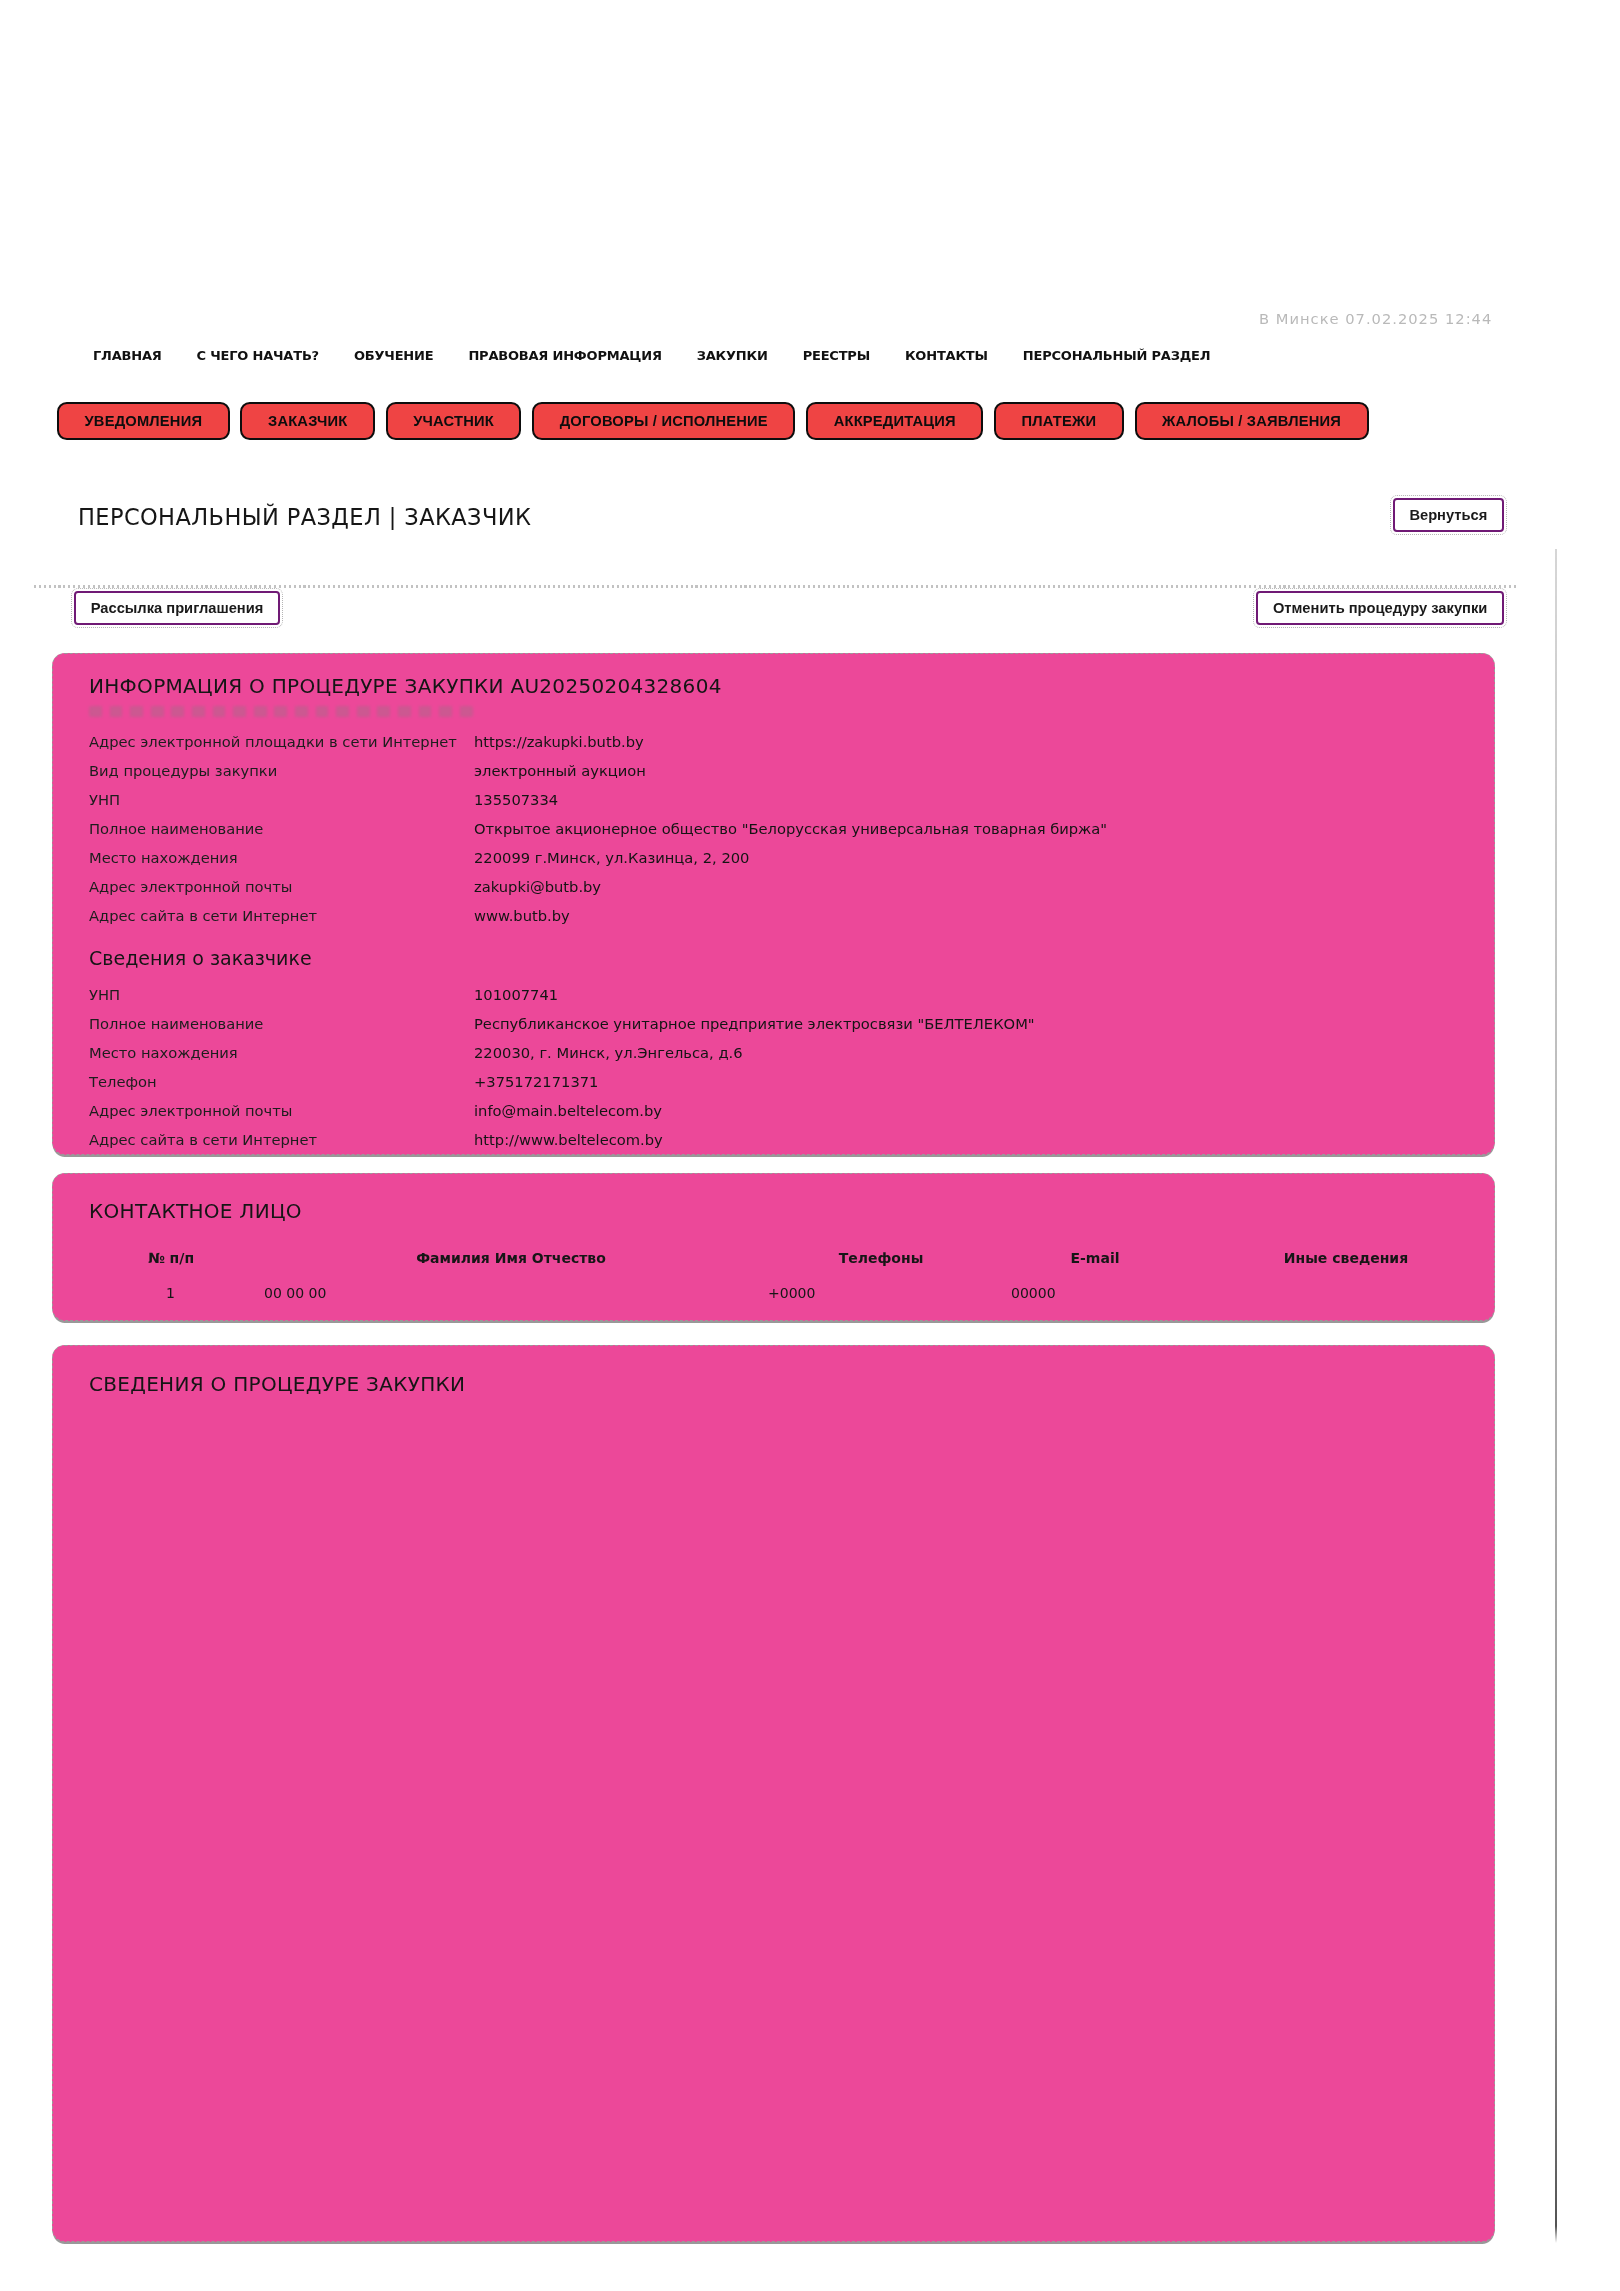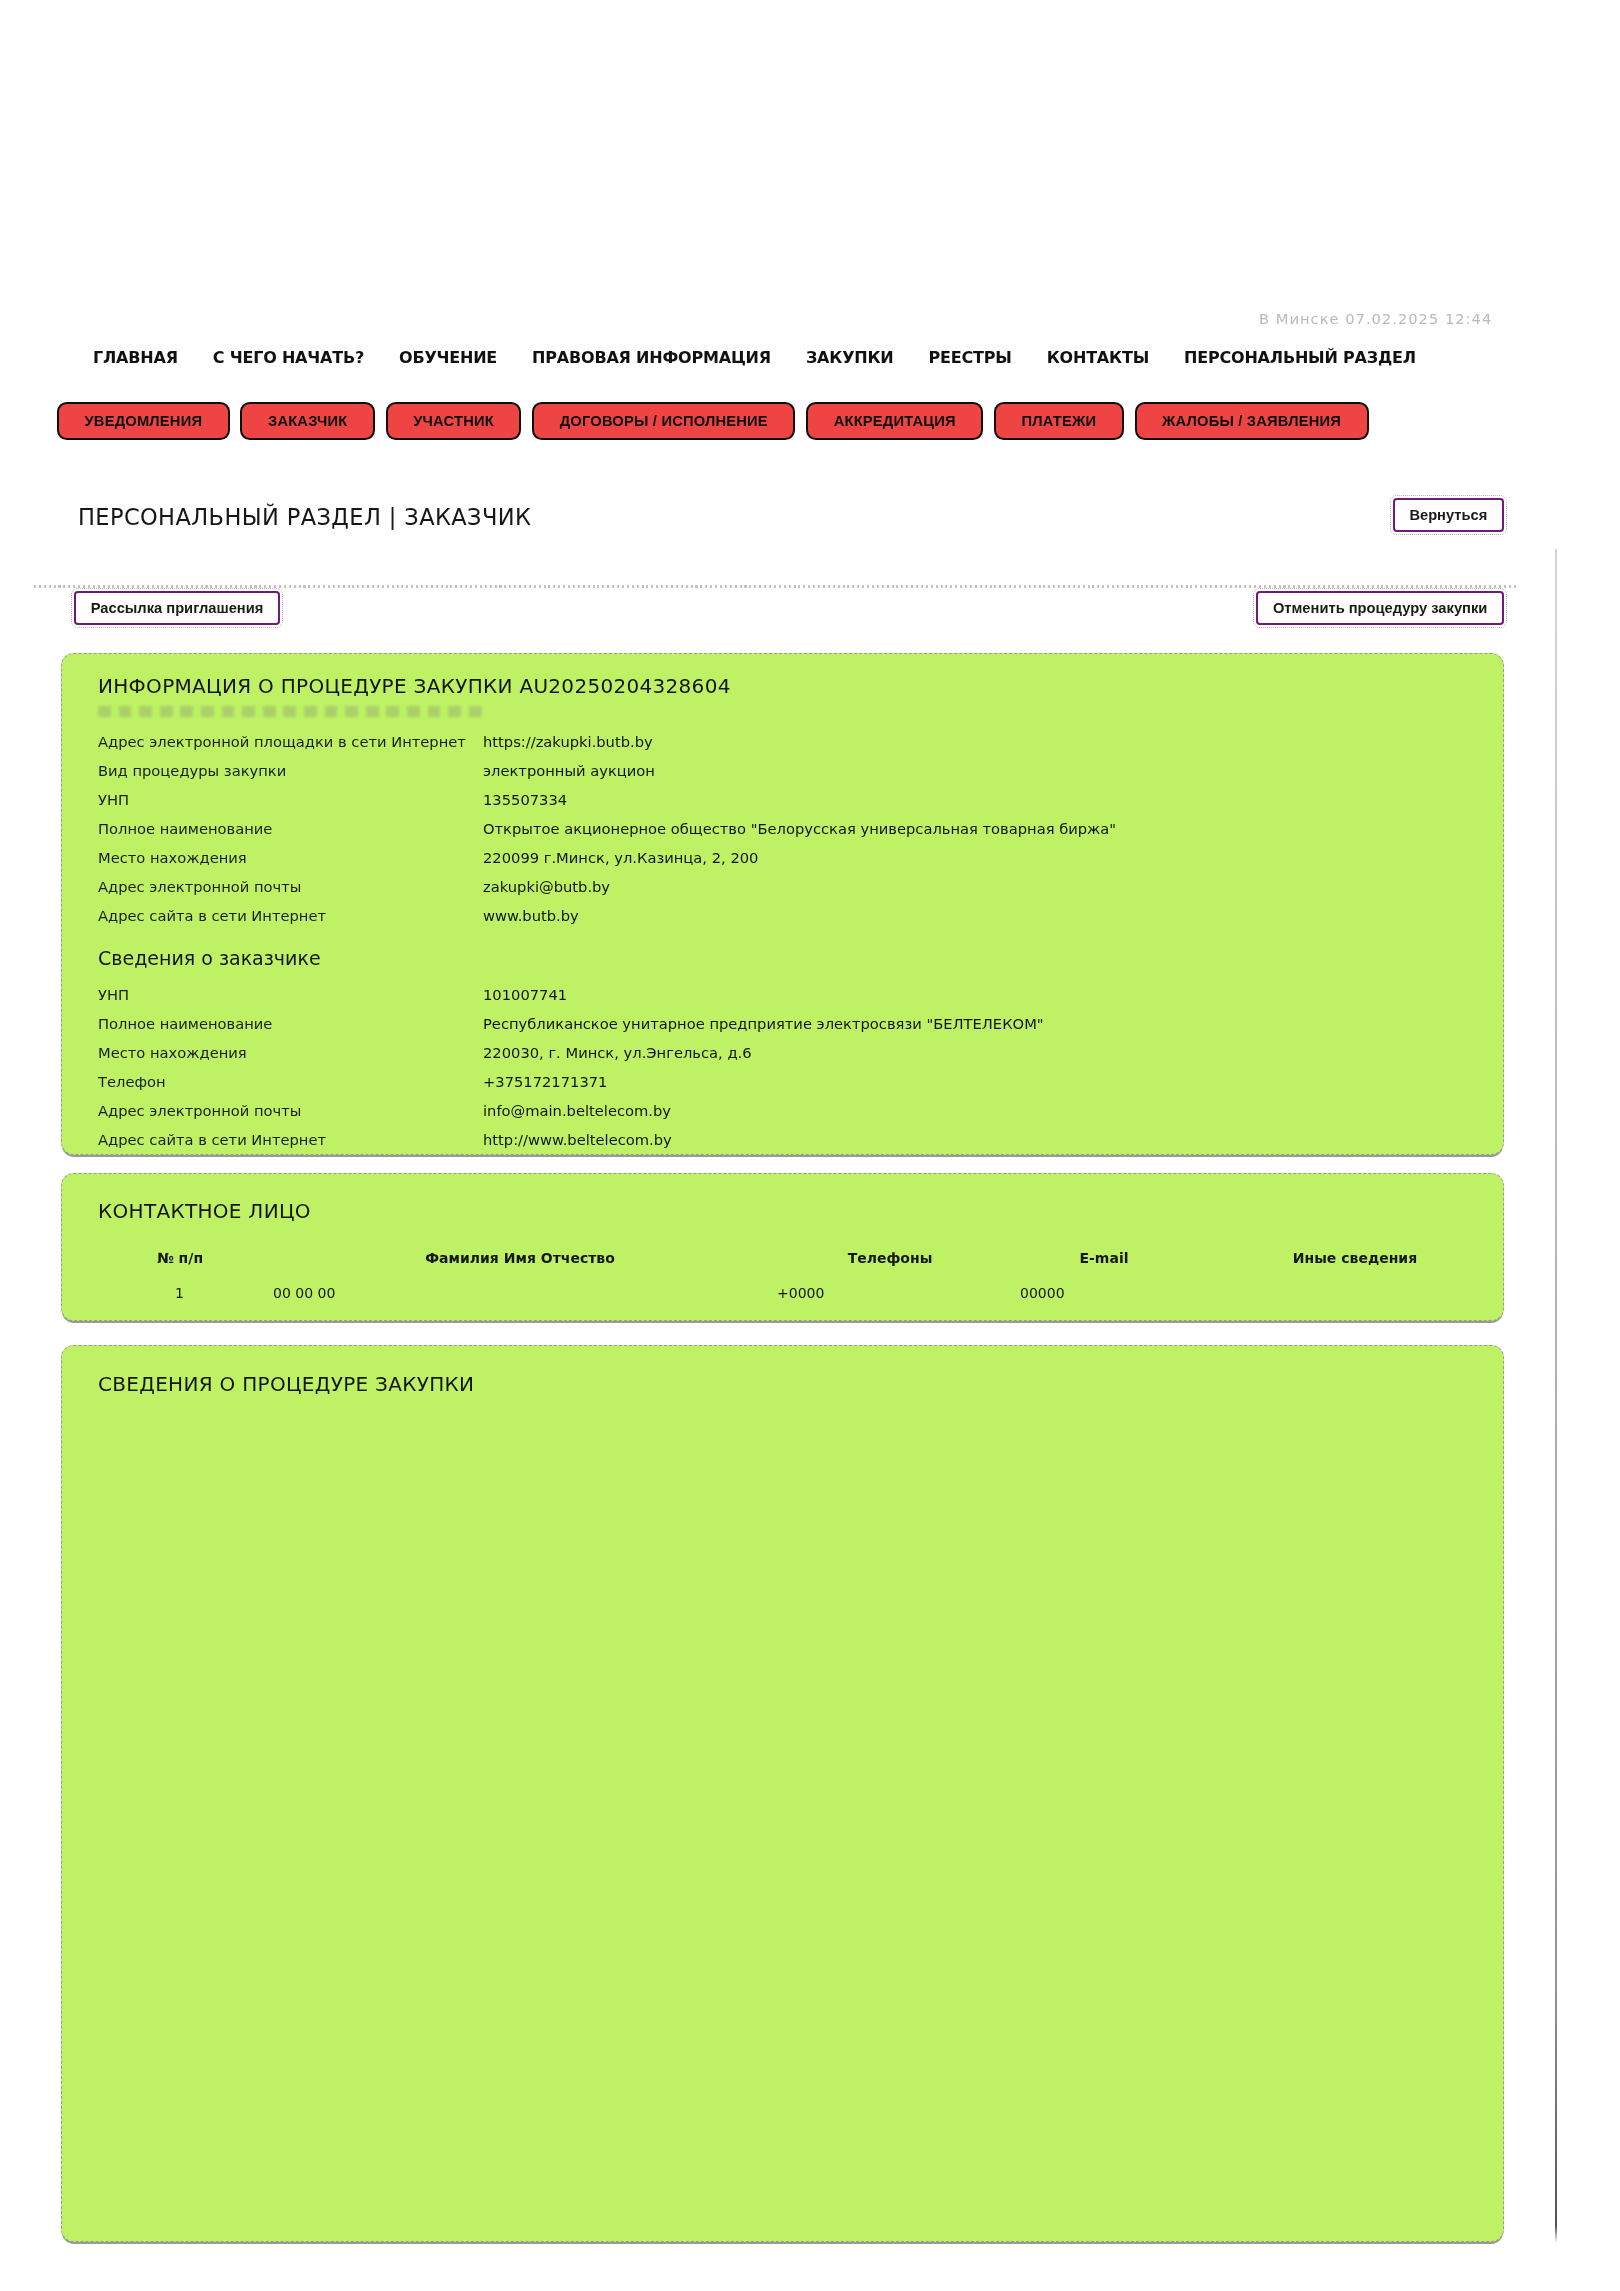--- a/index.html
+++ b/index.html
@@ -17,21 +17,21 @@
     font-size:14.7px; color:#b9b9b9; letter-spacing:1px;
     filter:blur(0.4px);
   }
 
   
   .top-nav {
     position:absolute; left:93px; top:348px; width:1362px;
     display:flex; gap:35px; white-space:nowrap;
   }
   .top-nav .nav-item {
-    font-size:16px; font-weight:bold; letter-spacing:-0.2px;
+    font-size:13px; font-weight:bold; letter-spacing:-0.2px;
     color:#111; cursor:pointer;text-align:center;
   }
 
   
   .tab-row {
     position:absolute; left:57px; top:402px; width:1437px;
     display:flex; gap:10.8px;
   }
   .tab {
     border:2.5px solid #0d0d0d; border-radius:9.8px;
@@ -63,21 +63,21 @@
     position:absolute; left:1555px; top:549px; width:2px; height:1694px;
     background:linear-gradient(180deg, rgba(90,90,90,.25), rgba(60,60,60,.55) 85%, rgba(40,40,40,.8) 99%, transparent);
     filter:blur(0.3px);
   }
 
   .invite-btn { position:absolute; left:74px;  top:591px; }
   .cancel-btn { position:absolute; right:116px; top:591px; }
 
   
   .panel {
-    position:absolute; left:61px; width:1443px; background:#bef264;
+    position:absolute; left:52px; width:1443px; background:#ec4899;
     border:1px dashed #9a9a9a; border-radius:12.7px;
     box-shadow:0 2.9px 0 -1px rgba(70,70,70,.55);
   }
   .panel-info    { top:653px;  height:502px; padding:19.6px 29px 0 36px; }
   .panel-contact { top:1173px; height:148px; }
   .panel-details { top:1345px; height:897px; padding:25.5px 29px 0 36px; }
 
   .section-heading { font-size:20px; font-weight:400; letter-spacing:0.3px; color:#151515; }
 
   

